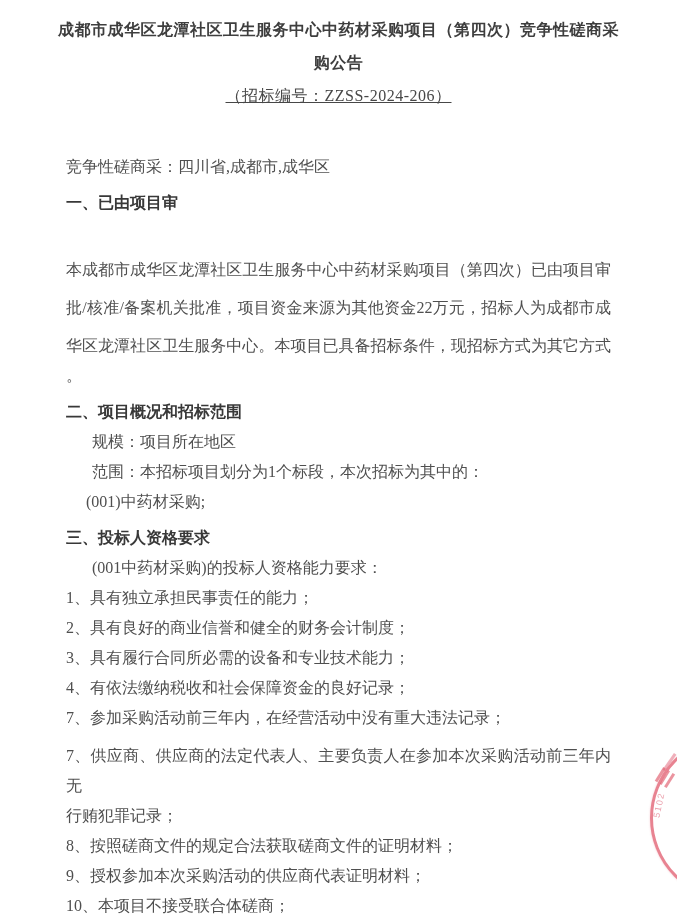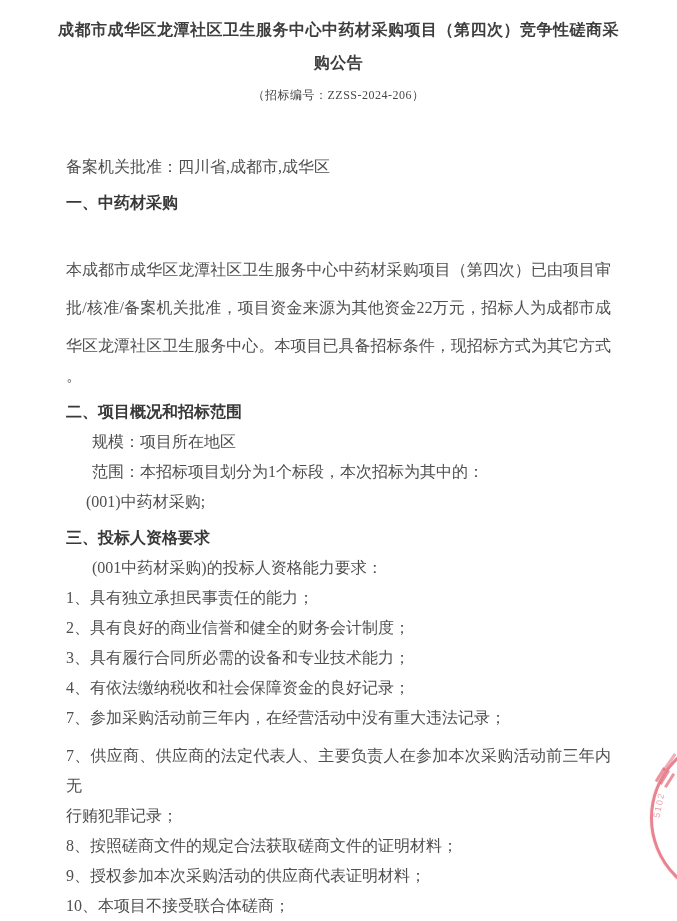--- a/index.html
+++ b/index.html
@@ -16,24 +16,25 @@
     padding-top:13px;
     text-align:center;
     font-size:16px;
     font-weight:600;
     color:#3e3e3e;
     line-height:33px;
     letter-spacing:0.5px;
   }
   .tender-no {
     text-align:center;
-    font-size:12px;
+    font-size:16px;
     color:#474747;
     line-height:33px;
     letter-spacing:0.5px;
+    text-decoration:underline;
   }
   .doc-body {
     margin-top:40px;
     padding:0 66px;
     font-size:16px;
     line-height:30px;
   }
   .line { min-height:30px; }
   .heading { font-weight:bold; color:#383838; margin-top:6px; }
   .jline { text-align:justify; text-align-last:justify;margin-top:8px; }
@@ -83,22 +84,22 @@
 <div class="page">
 
   <div class="title-block">
     <div>成都市成华区龙潭社区卫生服务中心中药材采购项目（第四次）竞争性磋商采</div>
     <div>购公告</div>
   </div>
 
   <div class="tender-no">（招标编号：ZZSS-2024-206）</div>
 
   <div class="doc-body">
-      <div class="line plain">备案机关批准：四川省,成都市,成华区</div>
-      <div class="line heading">一、中药材采购</div>
+      <div class="line plain">竞争性磋商采：四川省,成都市,成华区</div>
+      <div class="line heading">一、已由项目审</div>
       <div class="line jline gap-top">本成都市成华区龙潭社区卫生服务中心中药材采购项目（第四次）已由项目审</div>
       <div class="line jline">批/核准/备案机关批准，项目资金来源为其他资金22万元，招标人为成都市成</div>
       <div class="line jline">华区龙潭社区卫生服务中心。本项目已具备招标条件，现招标方式为其它方式</div>
       <div class="line plain">。</div>
       <div class="line heading">二、项目概况和招标范围</div>
       <div class="line indent1">规模：项目所在地区</div>
       <div class="line indent1">范围：本招标项目划分为1个标段，本次招标为其中的：</div>
       <div class="line indent2">(001)中药材采购;</div>
       <div class="line heading">三、投标人资格要求</div>
       <div class="line indent1">(001中药材采购)的投标人资格能力要求：</div>

